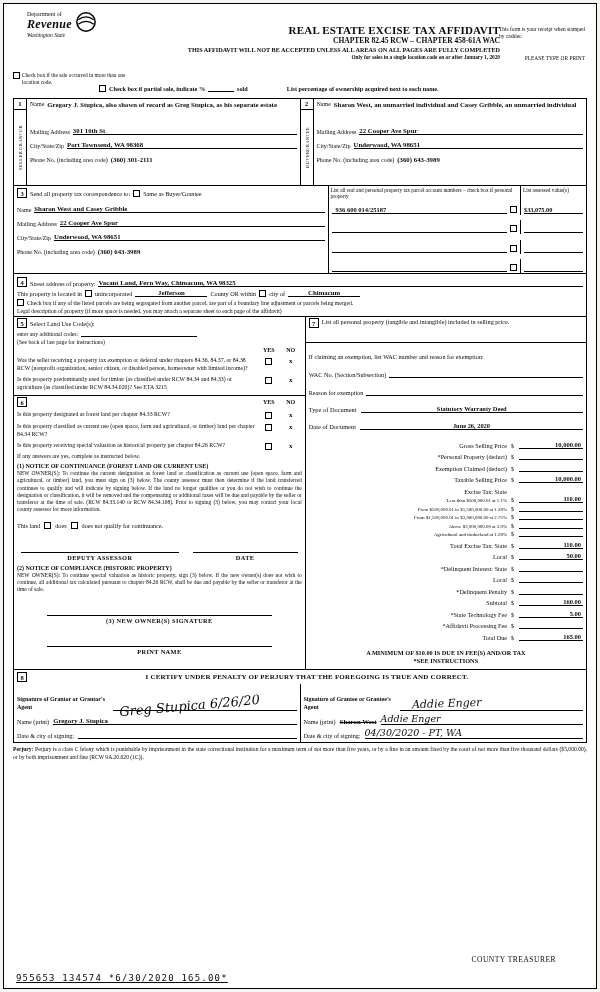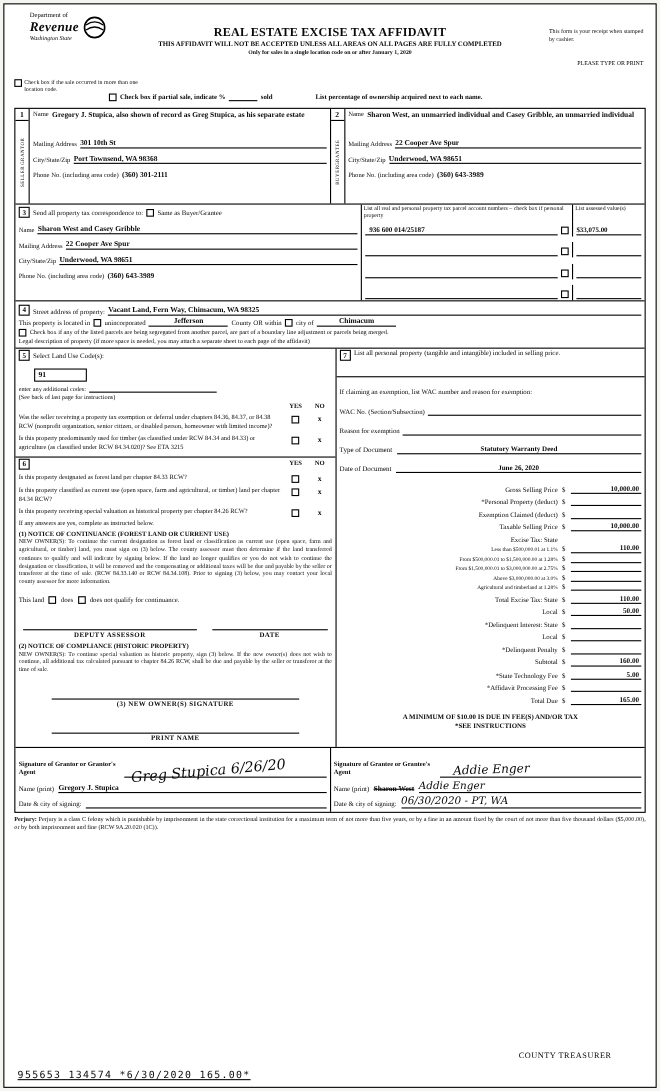--- a/index.html
+++ b/index.html
@@ -7,25 +7,25 @@
 html,body{width:600px;height:992px;}
 body{background:#f4f4f1;font-family:"Liberation Serif",serif;color:#0a0a0a;position:relative;}
 .page{position:absolute;left:3px;top:3px;right:3px;bottom:3px;border:1.6px solid #000;background:#fff;padding:5px 9px 4px;overflow:hidden;}
 .cb{display:inline-block;width:7px;height:7px;border:1px solid #000;flex:none;vertical-align:-1px;background:#fff;}
 .uf{border-bottom:1px solid #000;}
 .grow{flex:1;min-width:10px;}
 .hand{font-style:italic;font-family:"DejaVu Serif",serif;}
 .numbox2{display:inline-flex;align-items:center;justify-content:center;min-width:10px;height:10px;border:1px solid #000;font-weight:bold;font-size:6.5px;flex:none;padding:0 1px;background:#fff;}
 
 .hdr{position:relative;height:62px;}
-.logo{position:absolute;left:14px;top:2px;display:flex;align-items:center;gap:3px;}
+.logo{position:absolute;left:14px;top:2px;display:flex;align-items:flex-start;gap:3px;}
 .lt1{font-size:6px;}
 .lt2{font-size:12px;font-weight:bold;font-style:italic;letter-spacing:.3px;}
 .lt3{font-size:5.5px;font-style:italic;}
-.titleblk{text-align:center;padding-top:15px;width:400px;margin:0 auto;}
+.titleblk{text-align:right;padding-top:15px;width:400px;margin:0 auto;}
 .t1{font-size:11px;font-weight:bold;letter-spacing:.2px;}
 .t2{font-size:7.5px;font-weight:bold;}
 .t3{font-size:6.2px;font-weight:bold;margin-top:1px;}
 .t4{font-size:5.3px;font-weight:bold;margin-top:1px;}
 .receipt{position:absolute;right:2px;top:17px;width:86px;font-size:5.4px;line-height:1.25;}
 .typeprint{position:absolute;right:2px;top:46px;font-size:5.4px;}
 
 .prechecks{position:relative;height:27px;font-size:5.4px;}
 .pc1{position:absolute;left:0;top:1px;display:flex;gap:2px;width:124px;line-height:1.25;}
 .pc2{position:absolute;left:86px;top:13px;display:flex;align-items:flex-end;gap:3px;font-size:6.2px;font-weight:bold;}
@@ -148,20 +148,21 @@
         <div class="lt3">Washington State</div>
       </div>
       <svg width="22" height="22" viewBox="0 0 24 24">
         <circle cx="12" cy="12" r="10" fill="none" stroke="#000" stroke-width="1.6"></circle>
         <path d="M3.5 9.5 C 9 5.5, 15 5.5, 20.5 9.5" fill="none" stroke="#000" stroke-width="1.4"></path>
         <path d="M3.5 14.5 C 9 10.5, 15 10.5, 20.5 14.5" fill="none" stroke="#000" stroke-width="1.4"></path>
       </svg>
     </div>
     <div class="titleblk">
       <div class="t1">REAL ESTATE EXCISE TAX AFFIDAVIT</div>
+      <div class="t2">CHAPTER 82.45 RCW – CHAPTER 458-61A WAC</div>
       <div class="t3">THIS AFFIDAVIT WILL NOT BE ACCEPTED UNLESS ALL AREAS ON ALL PAGES ARE FULLY COMPLETED</div>
       <div class="t4">Only for sales in a single location code on or after January 1, 2020</div>
     </div>
     <div class="receipt">This form is your receipt when stamped by cashier.</div>
     <div class="typeprint">PLEASE TYPE OR PRINT</div>
   </div>
 
   <div class="prechecks">
     <div class="pc1">
       <span class="cb"></span>
@@ -322,23 +323,20 @@
     </div>
 
     <div class="rowD">
       <div class="colL">
 
         <div class="sec5">
           <div class="s5head">
             <span class="numbox2">5</span>
             <span>Select Land Use Code(s):</span>
           </div>
-          <div class="cbrow">
-            <span class="codebox">91</span>
-          </div>
           <div class="addl">
             <span>enter any additional codes:</span>
             <span class="uf grow"></span>
           </div>
           <div class="seeback">(See back of last page for instructions)</div>
           <div class="ynh">
             <span>YES</span>
             <span>NO</span>
           </div>
           <div class="qrow">
@@ -541,20 +539,24 @@
           </div>
           </div>
         <div class="minnote">
           <div>A MINIMUM OF $10.00 IS DUE IN FEE(S) AND/OR TAX</div>
           <div>*SEE INSTRUCTIONS</div>
         </div>
       </div>
     </div>
 
     <div>
+      <div class="s8head">
+        <span class="numbox2">8</span>
+        <span class="s8cert">I CERTIFY UNDER PENALTY OF PERJURY THAT THE FOREGOING IS TRUE AND CORRECT.</span>
+      </div>
       <div class="s8grid">
         <div class="s8col">
           <div class="s8sigrow">
             <span class="s8lbl">Signature of Grantor or Grantor's Agent</span>
             <span class="sigbase">
                 <span class="hand sig1">Greg Stupica  6/26/20</span>
               </span>
           </div>
           <div class="s8prow">
             <span>Name (print)</span>
@@ -572,21 +574,21 @@
                 <span class="hand sig2">Addie Enger</span>
               </span>
           </div>
           <div class="s8prow">
             <span>Name (print)</span>
             <span class="struck">Sharon West</span>
             <span class="hand s8hand uf grow">Addie Enger</span>
           </div>
           <div class="s8prow">
             <span>Date &amp; city of signing:</span>
-            <span class="hand s8hand uf grow">06/30/2020 - PT, WA</span>
+            <span class="hand s8hand uf grow">04/30/2020 - PT, WA</span>
           </div>
         </div>
       </div>
     </div>
 
   </div>
 
   <div class="perjury">
     <span class="pj-l">Perjury:</span>
     <span>Perjury is a class C felony which is punishable by imprisonment in the state correctional institution for a maximum term of not more than five years, or by a fine in an amount fixed by the court of not more than five thousand dollars ($5,000.00), or by both imprisonment and fine (RCW 9A.20.020 (1C)).</span>

